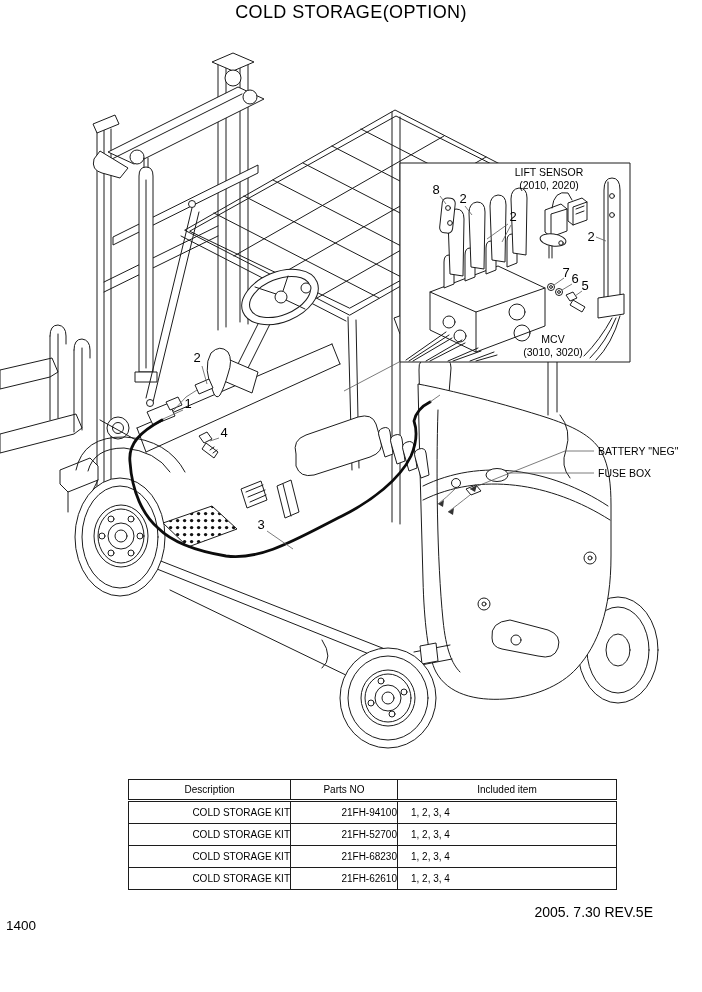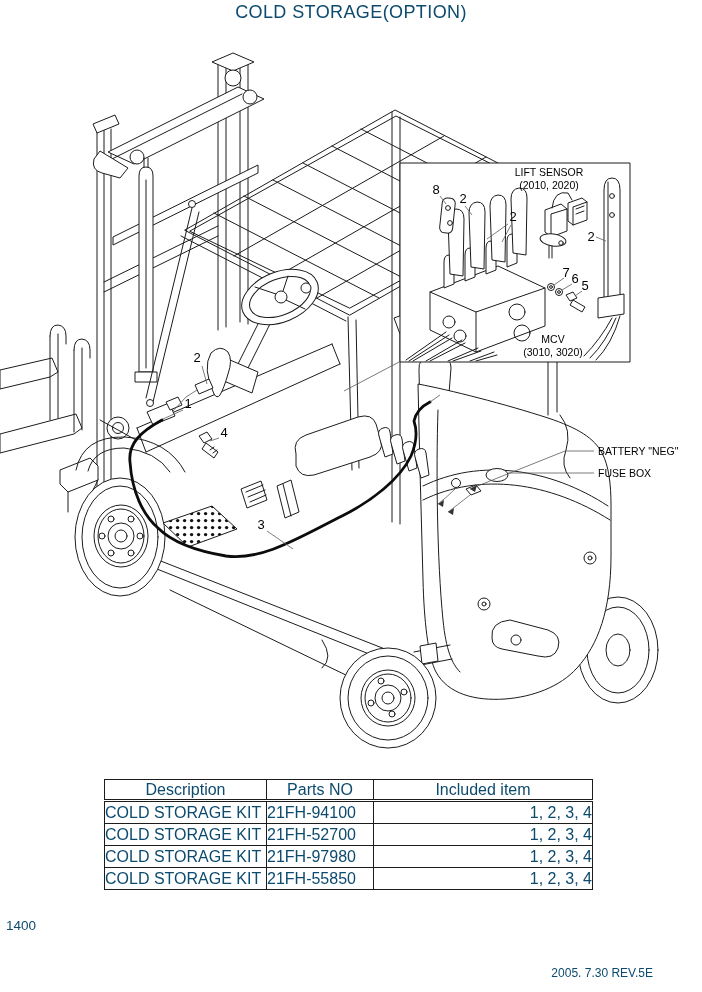--- a/index.html
+++ b/index.html
@@ -1,36 +1,36 @@
 <!DOCTYPE html>
 <html><head>
 <meta charset="utf-8">
 <style>
   html,body{margin:0;padding:0;background:#e8e8e8;}
   .page{position:relative;width:702px;height:992px;background:#ffffff;margin:0 auto;
-        font-family:"Liberation Sans",sans-serif;color:#0c4a6e;overflow:hidden;}
+        font-family:"Liberation Sans",sans-serif;color:#000000;overflow:hidden;}
   .title{position:absolute;top:2px;left:0;width:100%;text-align:center;
          font-size:18px;font-weight:400;letter-spacing:.4px;margin:0;}
   svg{position:absolute;left:0;top:0;}
   .s{fill:none;stroke:#1c1c1c;stroke-width:1;stroke-linecap:round;stroke-linejoin:round;}
   .w{fill:#fff;stroke:#1c1c1c;stroke-width:1;stroke-linejoin:round;}
   .t3{fill:none;stroke:#0c0c0c;stroke-width:2.8;stroke-linecap:round;}
   .th{stroke:#5a5a5a;stroke-width:.8;fill:none;}
   .txt{font-family:"Liberation Sans",sans-serif;font-size:10.5px;fill:#000;}
   .num{font-family:"Liberation Sans",sans-serif;font-size:13px;fill:#000;}
-  table.parts{position:absolute;left:104px;top:779px;border-collapse:collapse;
+  table.parts{position:absolute;left:128px;top:779px;border-collapse:collapse;
               border:1.5px solid #1c1c1c;table-layout:fixed;width:488px;
-              font-size:16px;}
+              font-size:10px;}
   table.parts th{font-weight:400;height:19px;border:1px solid #1c1c1c;
                  border-bottom:3px double #1c1c1c;text-align:center;padding:0;}
-  table.parts td{height:21px;border:1px solid #1c1c1c;padding:0;text-align:left;}
+  table.parts td{height:21px;border:1px solid #1c1c1c;padding:0;text-align:right;}
   table.parts col.c1{width:162px;} table.parts col.c2{width:107px;} table.parts col.c3{width:219px;}
-  table.parts td.left{text-align:right;padding-left:13px;}
+  table.parts td.left{text-align:left;padding-left:13px;}
   .footer-left{position:absolute;left:6px;top:918px;font-size:13.5px;}
-  .footer-right{position:absolute;right:49px;top:966px;font-size:12px;}
+  .footer-right{position:absolute;right:49px;top:904px;font-size:14px;}
 </style>
 </head>
 <body>
 
 <div class="page">
 
   <h1 class="title">COLD STORAGE(OPTION)</h1>
 
   <svg width="702" height="775" viewBox="0 0 702 775">
     <defs>
@@ -336,26 +336,26 @@
         <td>21FH-94100</td>
         <td class="left">1, 2, 3, 4</td>
       </tr>
       <tr>
         <td>COLD STORAGE KIT</td>
         <td>21FH-52700</td>
         <td class="left">1, 2, 3, 4</td>
       </tr>
       <tr>
         <td>COLD STORAGE KIT</td>
-        <td>21FH-97980</td>
+        <td>21FH-68230</td>
         <td class="left">1, 2, 3, 4</td>
       </tr>
       <tr>
         <td>COLD STORAGE KIT</td>
-        <td>21FH-55850</td>
+        <td>21FH-62610</td>
         <td class="left">1, 2, 3, 4</td>
       </tr>
     </tbody>
   </table>
 
   <div class="footer-left">1400</div>
   <div class="footer-right">2005. 7.30 REV.5E</div>
 </div>
 
 </body></html>

